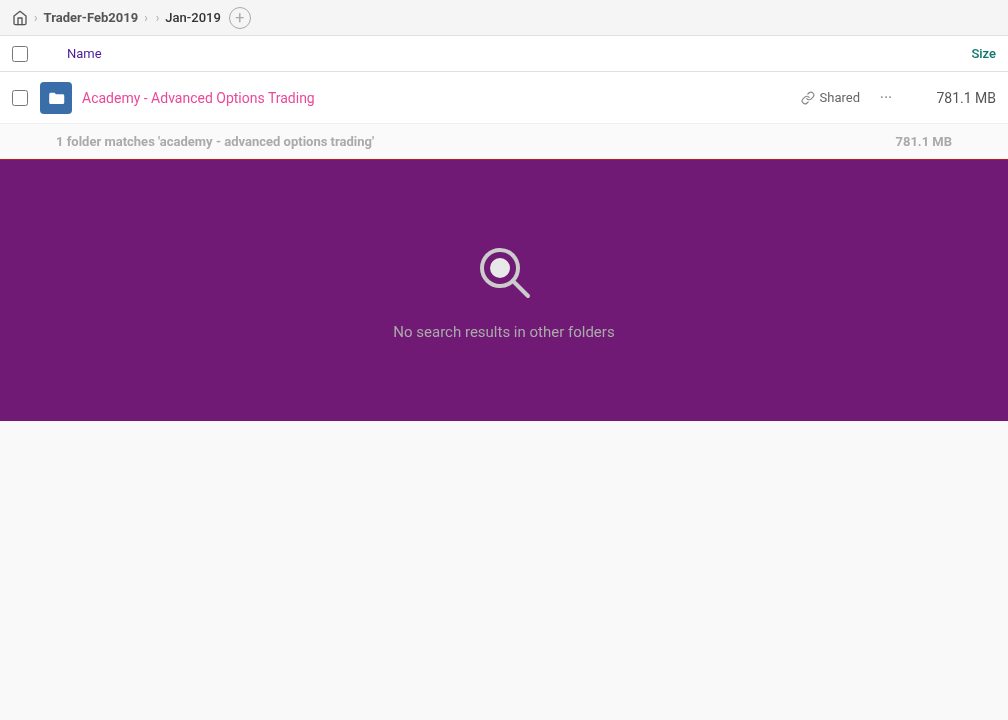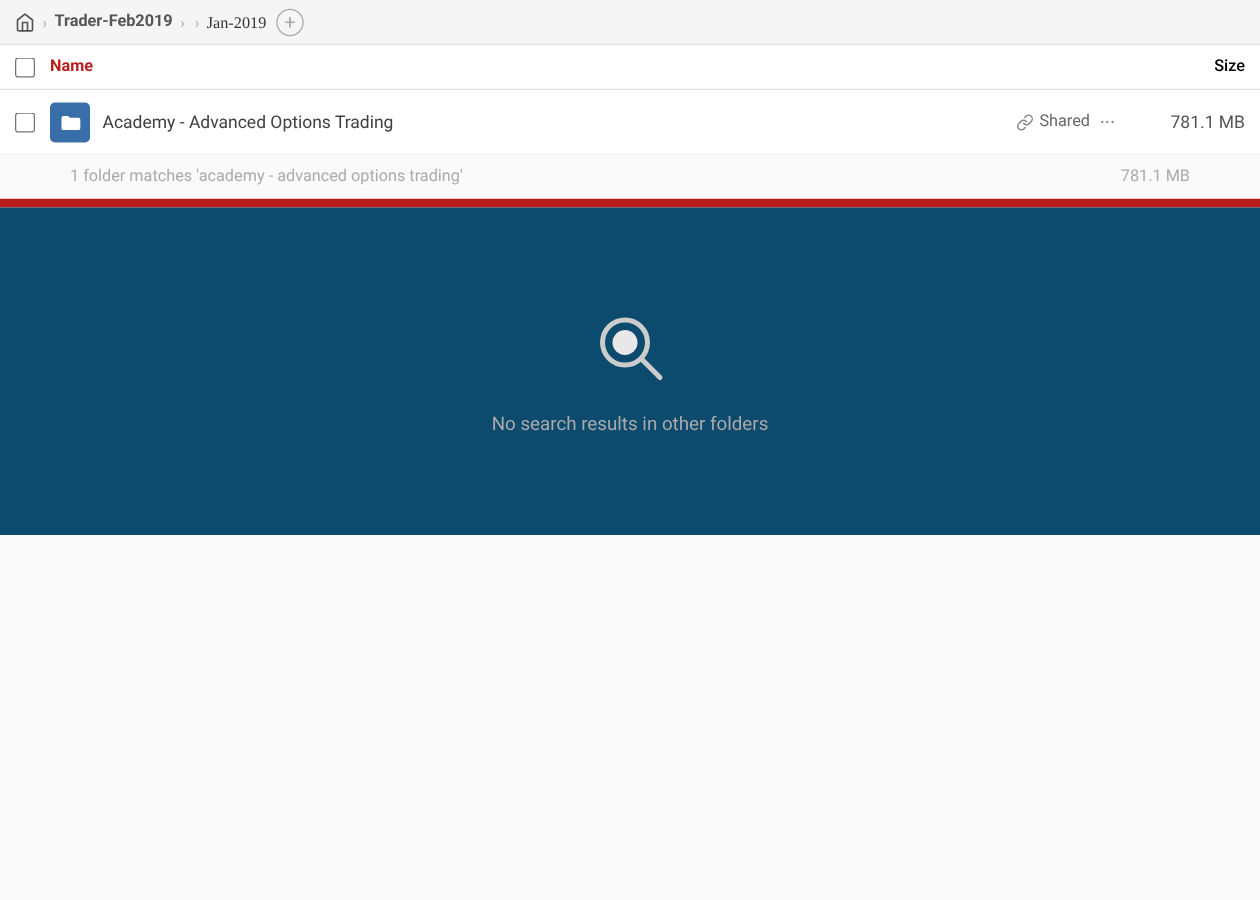--- a/index.html
+++ b/index.html
@@ -45,21 +45,20 @@
       color: #555;
       font-size: 13px;
       cursor: pointer;
       font-weight: bold;
     }
 
     .breadcrumb-active {
       color: #333;
       font-size: 13px;
       font-weight: 500;
-      font-family: Liberation Serif, serif;
     }
 
     .breadcrumb-add {
       display: flex;
       align-items: center;
       justify-content: center;
       width: 22px;
       height: 22px;
       border-radius: 50%;
       border: 1.5px solid #aaa;
@@ -79,27 +78,28 @@
       height: 36px;
     }
 
     .table-header-checkbox {
       margin-right: 12px;
     }
 
     .table-header-name {
       flex: 1;
       font-size: 13px;
-      color: #b91c1c;
-      font-weight: 700;
+      color: #4c1d95;
+      font-weight: 400;
+      margin-left: 27px;
     }
 
     .table-header-size {
       font-size: 13px;
-      color: #000000;
+      color: #0f766e;
       font-weight: 500;
       width: 80px;
       text-align: right;
     }
 
     .file-row {
       display: flex;
       align-items: center;
       padding: 10px 12px;
       background: #fff;
@@ -124,30 +124,30 @@
     }
 
     .file-icon svg {
       width: 18px;
       height: 18px;
     }
 
     .file-name {
       flex: 1;
       font-size: 14px;
-      color: #404040;
+      color: #ec4899;
     }
 
     .file-shared {
       display: flex;
       align-items: center;
       gap: 5px;
       color: #666;
       font-size: 13px;
-      margin-right: 0;
+      margin-right: 12px;
     }
 
     .file-more {
       display: flex;
       align-items: center;
       justify-content: center;
       width: 28px;
       height: 28px;
       border-radius: 50%;
       cursor: pointer;
@@ -161,36 +161,37 @@
       color: #555;
       width: 80px;
       text-align: right;
     }
 
     .search-info {
       padding: 10px 56px;
       font-size: 13px;
       color: #aaa;
       background: #fafafa;
-      border-bottom: 7px solid #b91c1c;
+      border-bottom: 1px solid #b91c1c;
       display: flex;
       justify-content: space-between;
+      font-weight: bold;
     }
 
     .search-info-size {
       color: #aaa;
     }
 
     .empty-state {
       display: flex;
       flex-direction: column;
       align-items: center;
       justify-content: center;
       padding: 80px 20px;
-      background: #0c4a6e;
+      background: #701a75;
     }
 
     .search-icon-large {
       margin-bottom: 16px;
     }
 
     .empty-state-text {
       font-size: 15px;
       color: #aaa;
     }

